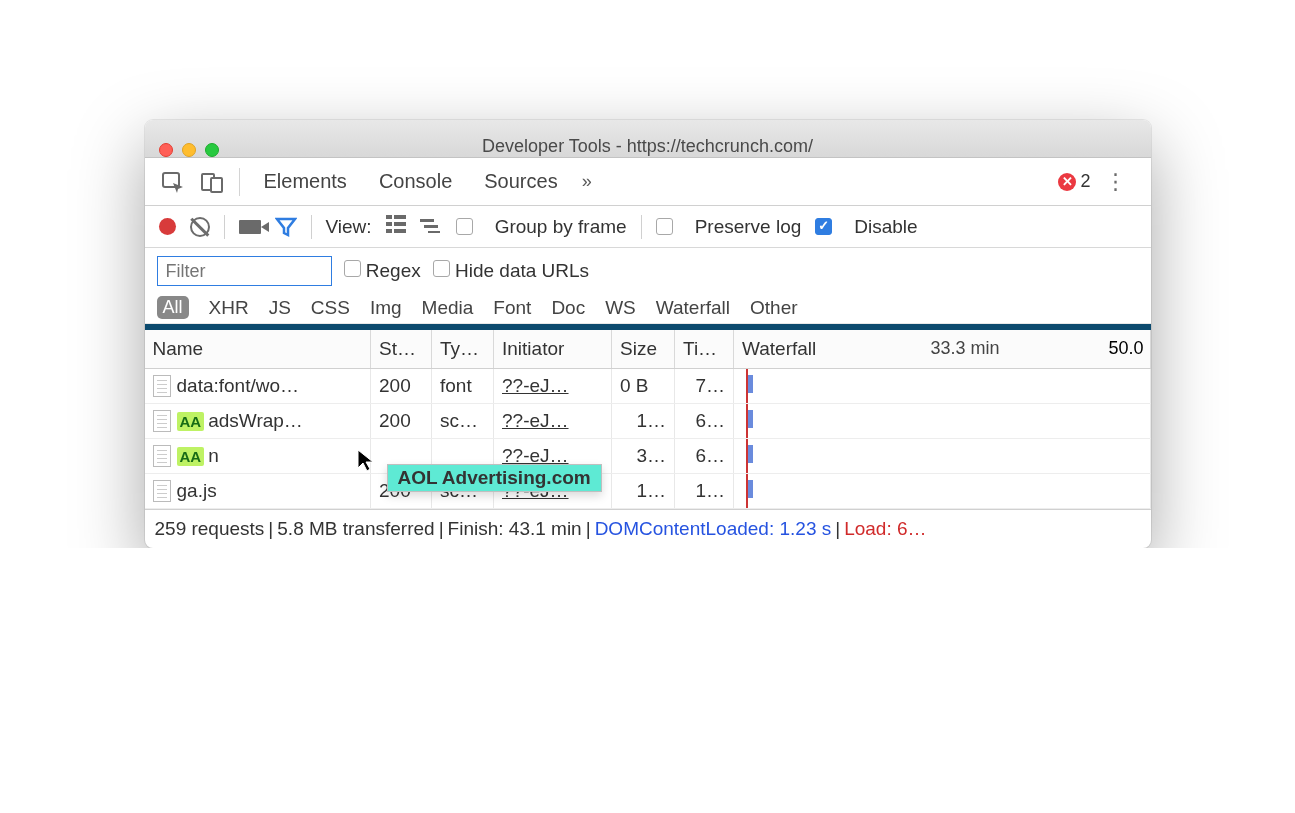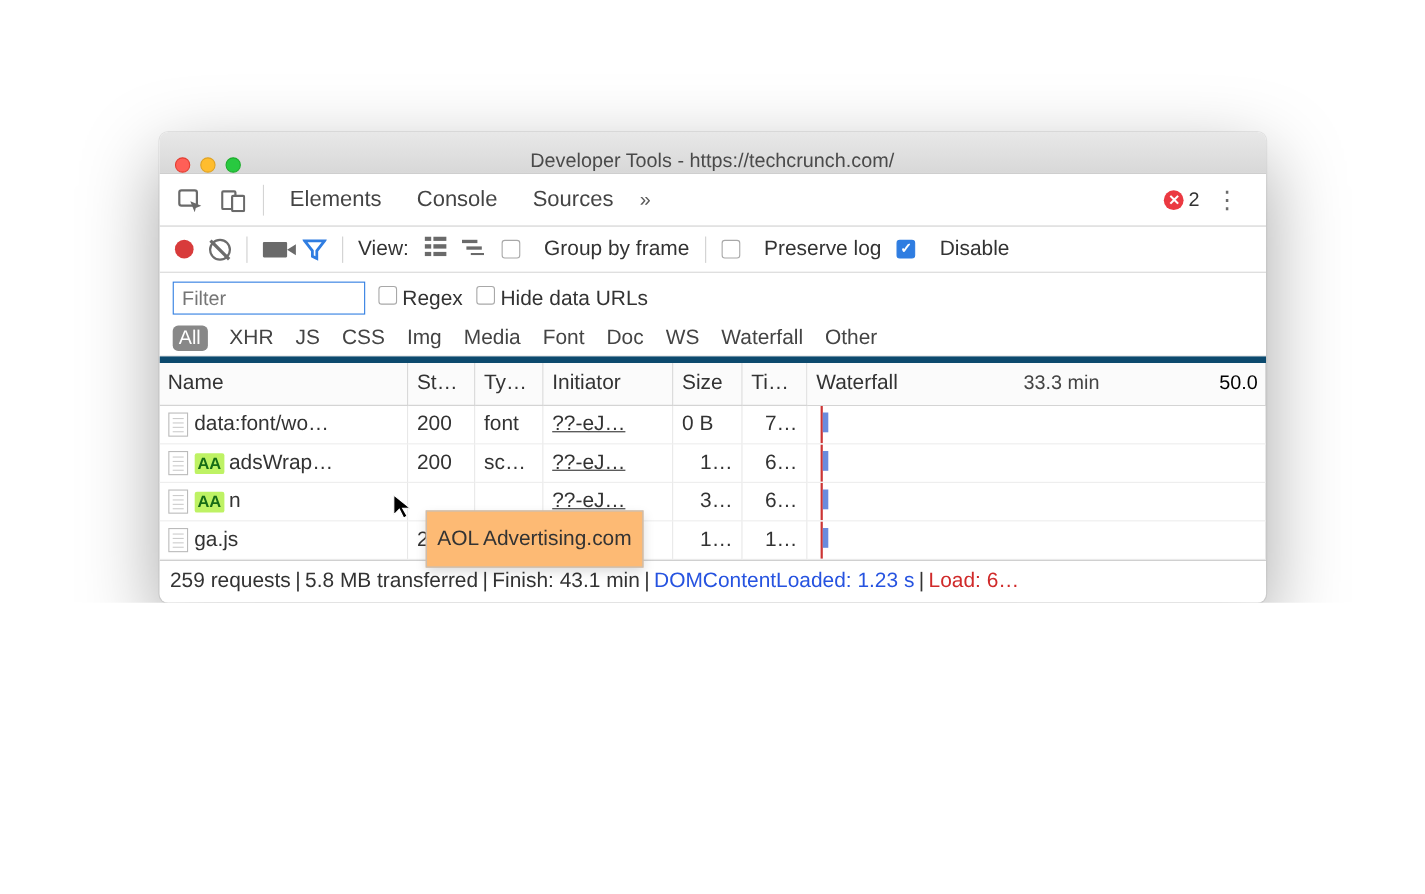--- a/index.html
+++ b/index.html
@@ -134,24 +134,25 @@
     padding:8px 10px;
     font-size:19px; color:#333;
     display:flex; gap:4px; white-space:nowrap; overflow:hidden;
   }
   .statusbar .dom { color:#2653e0; }
   .statusbar .load { color:#d02a2a; }
 
   .tooltip {
     position:absolute;
     left: 242px; top: 344px;
-    background:#fdba74; border:1px solid #bfbfbf;
-    padding:14px 10px; font-size:19px; color:#333;
+    background:#5eead4; border:1px solid #bfbfbf;
+    padding:2px 10px; font-size:19px; color:#333;
     box-shadow:0 4px 10px rgba(0,0,0,0.15);
     z-index:50;
+    font-weight:bold;
   }
   .cursor {
     position:absolute; left:212px; top:329px;
     z-index:60; pointer-events:none;
     font-size:22px; color:#000;
   }
 </style>
 </head>
 <body>
 

